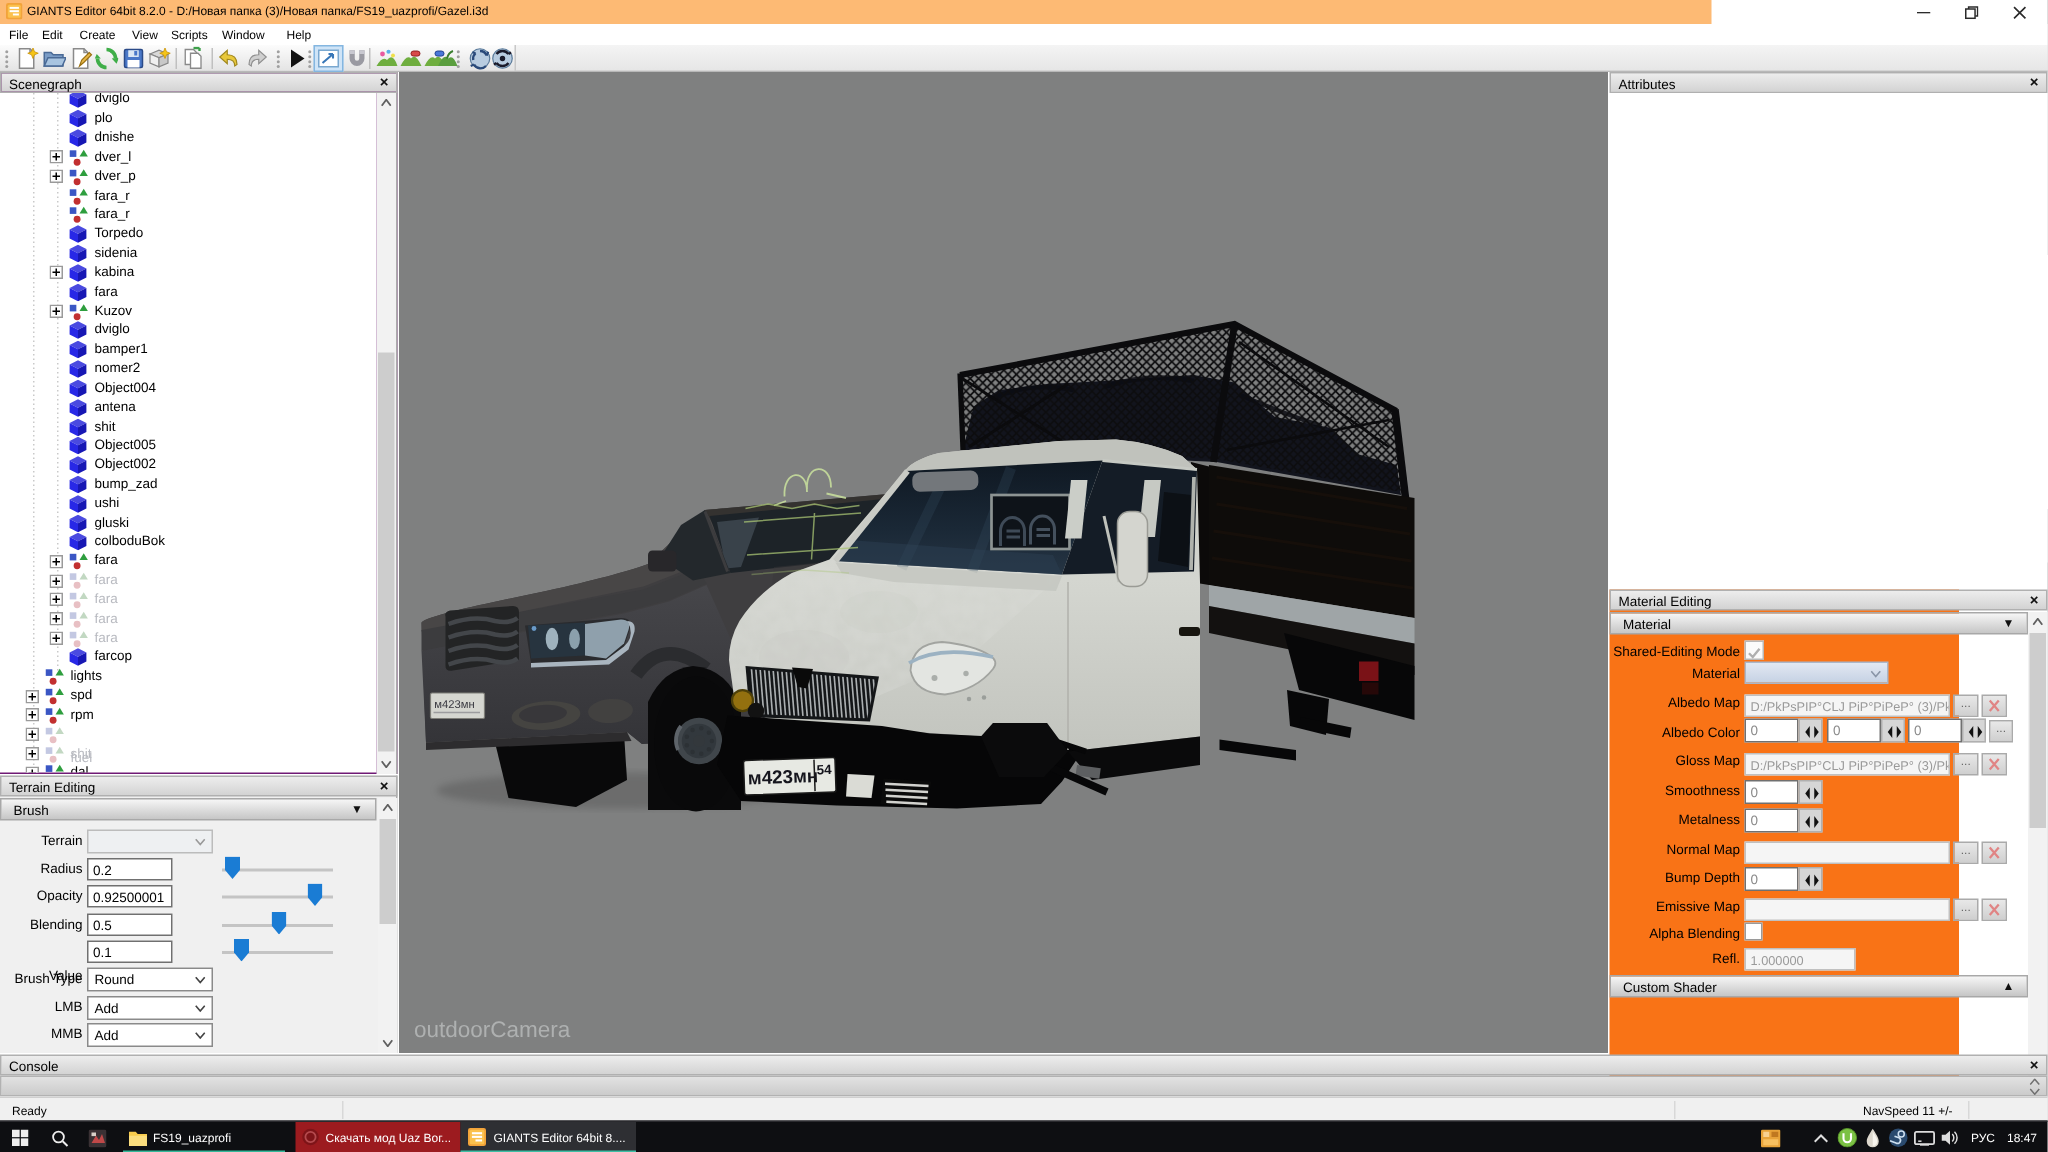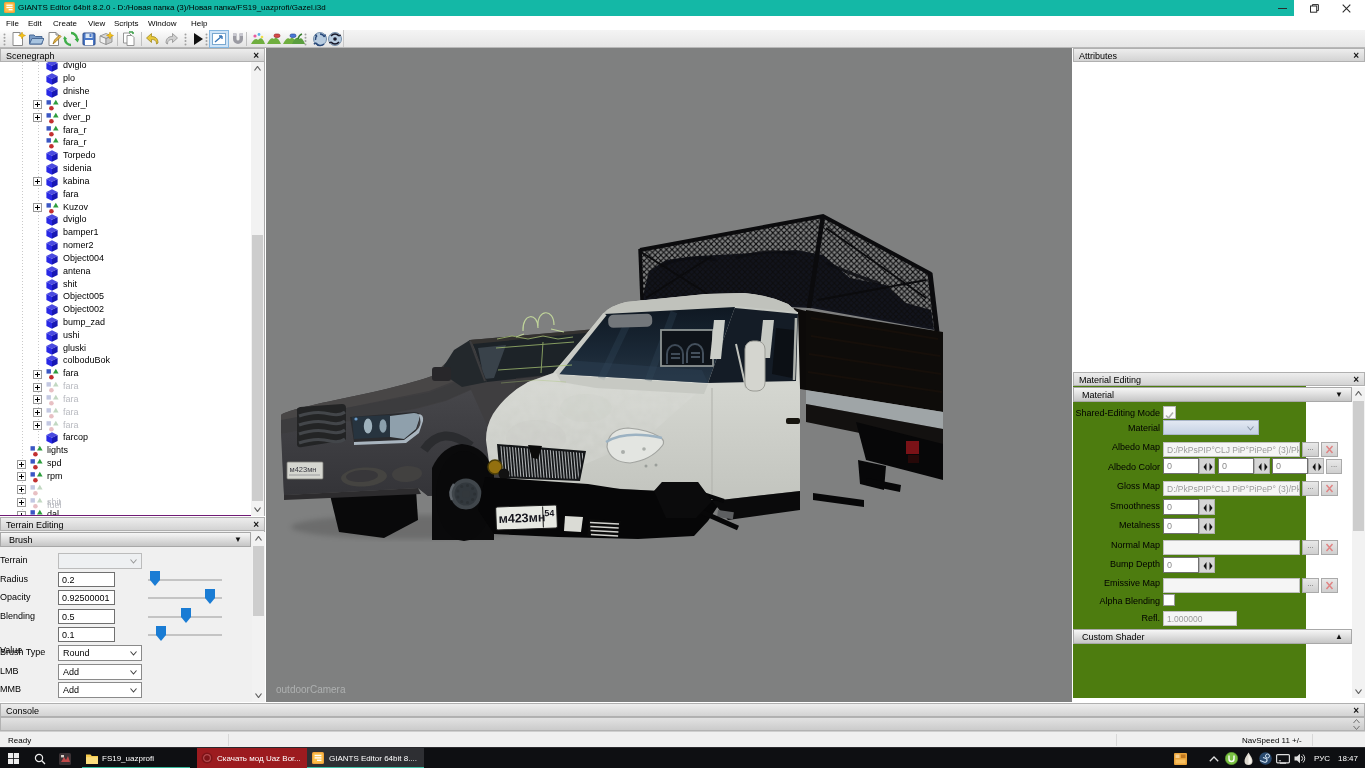--- a/index.html
+++ b/index.html
@@ -9,36 +9,36 @@
 .panelhdr{position:absolute;background:linear-gradient(#ededed,#d3d3d3);border:1px solid #b0b0b0;font-size:9px;color:#000;}
 .panelhdr .t{position:absolute;left:6px;top:2px;}
 .panelhdr .x{position:absolute;right:5px;top:1px;font-size:10px;font-weight:bold;color:#111;}
 .secbar{position:absolute;background:linear-gradient(#f6f6f6,#c6c6c6);border:1px solid #a8a8a8;font-size:9px;color:#000;}
 .secbar .t{position:absolute;left:9px;top:2px;}
 .secbar .ar{position:absolute;right:7px;top:2px;font-size:8px;color:#101010;}
 .trow{position:absolute;height:13px;font-size:9px;color:#000;white-space:nowrap;}
 .trow.gray{color:#b8bac0;}
 .sb{position:absolute;background:#f2f2f2;}
 .sbthumb{position:absolute;background:#cdcdcd;}
-.flabel{position:absolute;font-size:9px;color:#000;}
+.flabel{position:absolute;font-size:9px;color:#000;text-align:right;}
 .field{position:absolute;background:#fff;border:1px solid #707070;font-size:9px;color:#000;padding:2px 0 0 3px;}
 .gfield{position:absolute;background:#f5f5f5;border:1px solid #c0c0c0;font-size:8.5px;color:#9a9a9a;padding:2px 0 0 3px;white-space:nowrap;overflow:hidden;}
 .combo{position:absolute;background:#fff;border:1px solid #8a8a8a;font-size:9px;color:#000;padding:2px 0 0 4px;}
 .dcombo{position:absolute;background:#eef0f2;border:1px solid #bcbcbc;}
 .track{position:absolute;height:2px;background:#c4c4c4;}
 .shandle{position:absolute;width:10px;height:15px;background:#1a7cd4;clip-path:polygon(0 0,100% 0,100% 60%,50% 100%,0 60%);}
 .btn{position:absolute;background:linear-gradient(#e8e8e8,#cfcfcf);border:1px solid #aaa;font-size:8px;color:#666;text-align:center;}
 .spin{position:absolute;background:#d6d6d6;border:1px solid #b0b0b0;}
 .mlabel{position:absolute;font-size:9px;color:#000;text-align:right;}
 .tbtxt{position:absolute;color:#fff;font-size:8px;top:6px;white-space:nowrap;}
 .traytxt{position:absolute;color:#fff;font-size:8px;top:6px;}
 </style></head>
 <body>
 
-<div class="abs" style="left:0;top:0;width:1294px;height:16px;background:#14b8a6">
+<div class="abs" style="left:0;top:0;width:1141px;height:16px;background:#fdba74">
  <svg class="abs" style="left:4px;top:2px" width="11" height="11" viewBox="0 0 11 11">
       <rect x="0" y="0" width="11" height="11" rx="1.5" fill="#f2a33a"></rect>
       <rect x="1.2" y="1.2" width="8.6" height="8.6" rx="1" fill="#fbc14d"></rect>
       <rect x="2.4" y="2.6" width="6.2" height="1.3" fill="#fff"></rect>
       <rect x="2.4" y="4.8" width="6.2" height="1.3" fill="#fff"></rect>
       <rect x="4.6" y="7" width="4" height="1.3" fill="#fff"></rect>
     </svg>
  <div id="titletext">GIANTS Editor 64bit 8.2.0 - D:/Новая папка (3)/Новая папка/FS19_uazprofi/Gazel.i3d</div>
  <svg class="abs" style="left:1278px;top:8px" width="9" height="1.4">
       <rect width="9" height="1.1" fill="#2b2b2b"></rect>
@@ -364,21 +364,21 @@
 <g stroke="#cfe8a0" stroke-width="1.2" fill="none" opacity="0.8">
 <path d="M257,283 C256,265 272,264 272,280 M272,278 C271,261 288,260 288,277"></path>
 <path d="M250,289 L258,286 M285,281 L298,284"></path>
 </g>
 <g stroke="#a8c473" stroke-width="1" fill="none" opacity="0.75">
 <path d="M231,291 L246,288 L262,291 L277,288 L292,291 L307,289"></path>
 <path d="M230,300 L308,294 M277,294 L275,325 M232,322 L306,317"></path>
 <path d="M235,335 L270,332 L300,334" opacity="0.5"></path>
 </g>
 </svg>
-<div class="abs" style="left:10px;bottom:7px;font-size:10px;color:#aeb0b0">outdoorCamera</div>
+<div class="abs" style="left:10px;bottom:7px;font-size:15px;color:#aeb0b0">outdoorCamera</div>
 </div>
 <div class="abs" style="left:0;top:48px;width:265px;height:468px;background:#701a75;border-right:1px solid #aaa">
 <div class="panelhdr" style="left:0;top:0;width:265px;height:14px">
       <span class="t" style="left:5px">Scenegraph</span>
       <span class="x">×</span>
     </div>
 <div class="abs" style="left:0;top:14px;width:251px;height:453px;overflow:hidden;background:#fff">
 <svg class="abs" style="left:0;top:0" width="251" height="453">
         <g stroke="#c9c9c9" stroke-width="1" stroke-dasharray="1,2">
           <line x1="22.5" y1="0" x2="22.5" y2="453"></line>
@@ -720,21 +720,21 @@
       </svg>
 <div class="sbthumb" style="left:1px;top:14px;width:11px;height:70px"></div>
     </div>
 </div>
 <div class="abs" style="left:1073px;top:48px;width:292px;height:327px;background:#fff">
 <div class="panelhdr" style="left:0;top:0;width:292px;height:14px">
       <span class="t" style="left:5px">Attributes</span>
       <span class="x">×</span>
     </div>
 </div>
-<div class="abs" style="left:1073px;top:372px;width:233px;height:326px;background:#4d7c0f">
+<div class="abs" style="left:1073px;top:393px;width:233px;height:326px;background:#f97316">
 <div class="panelhdr" style="left:0;top:0;width:292px;height:14px">
       <span class="t" style="left:5px">Material Editing</span>
       <span class="x">×</span>
     </div>
 <div class="secbar" style="left:0;top:15px;width:279px;height:15px">
       <span class="t" style="left:8px">Material</span>
       <span class="ar" style="right:8px">▼</span>
     </div>
 <div class="mlabel" style="left:0;top:36px;width:87px">Shared-Editing Mode</div>
 <div class="abs" style="left:90px;top:34px;width:13px;height:13px;background:#fbfbfb;border:1px solid #b8b8b8"><svg width="11" height="11">

